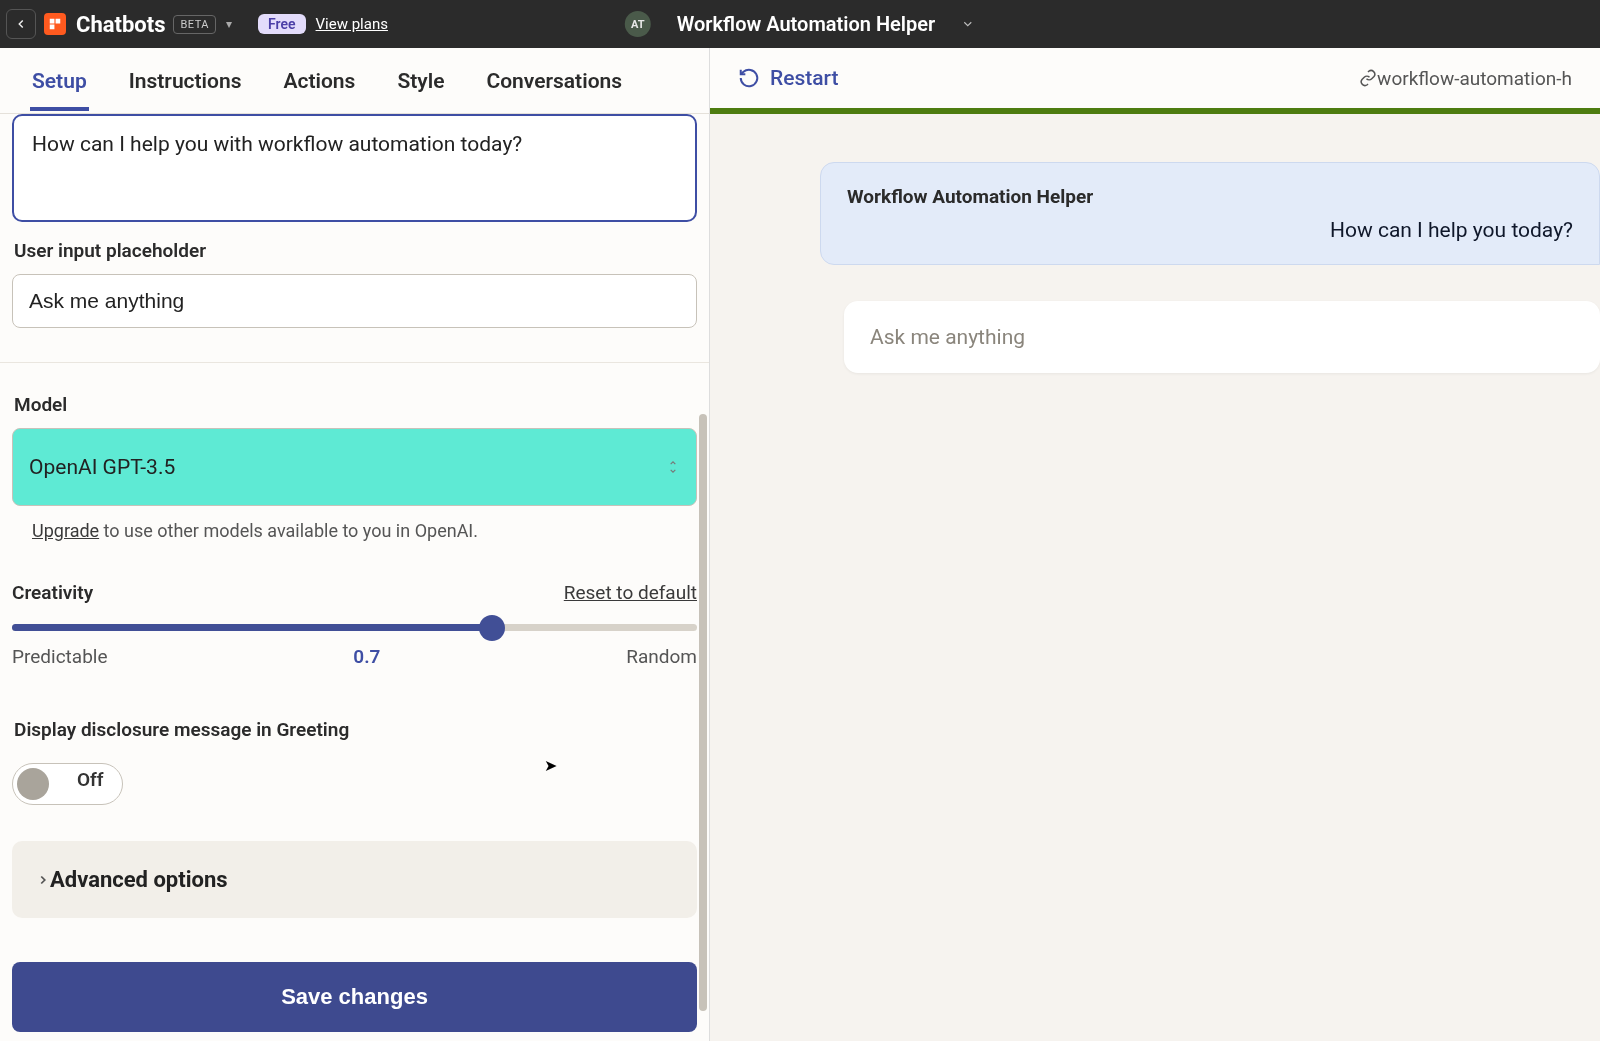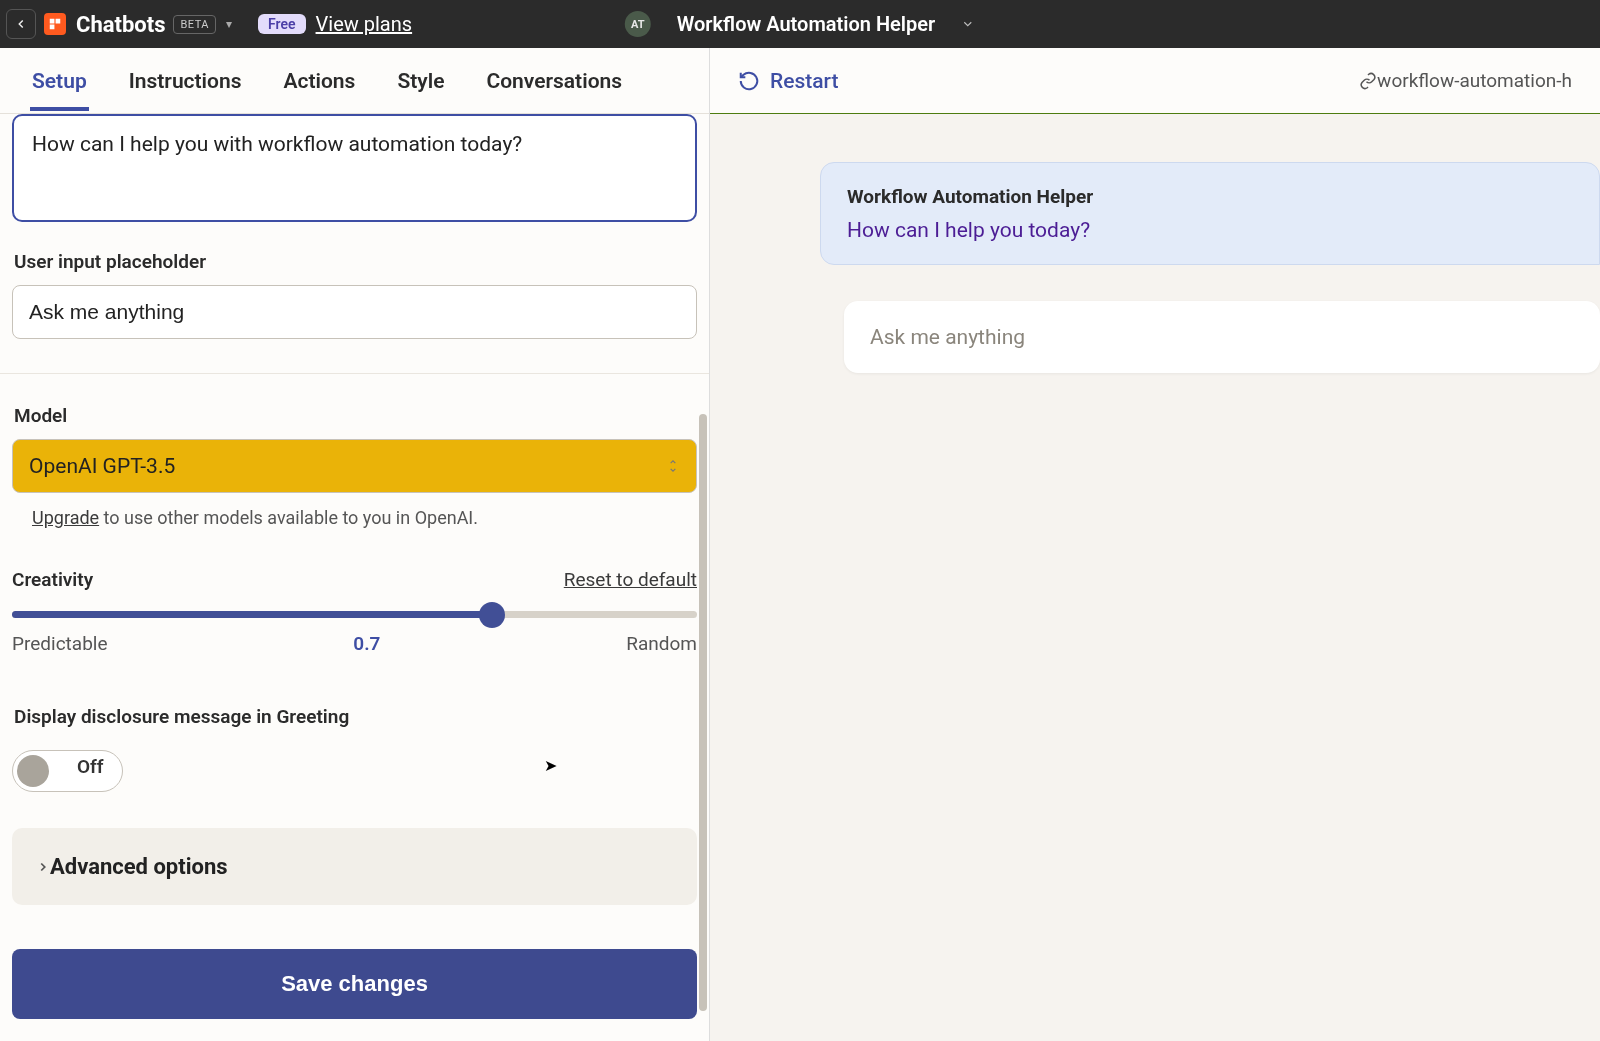--- a/index.html
+++ b/index.html
@@ -52,21 +52,21 @@
     color: #4b3fa7;
     font-size: 14px;
     font-weight: 600;
     padding: 2px 10px;
     border-radius: 6px;
     margin-left: 18px;
   }
   .view-plans {
     color: #fff;
     text-decoration: underline;
-    font-size: 20px;
+    font-size: 15px;
     margin-left: 2px;
     cursor: pointer;
   }
   .center-title {
     position: absolute;
     left: 50%;
     transform: translateX(-50%);
     display: flex;
     align-items: center;
     gap: 26px;
@@ -131,21 +131,21 @@
   .form-area {
     flex:1;
     overflow-y: auto;
     padding: 0 12px 20px 12px;
     position:relative;
   }
   .form-inner {
     padding: 0 0 0 0;
   }
   .greeting-box {
-    margin: 0 0 28px 0;
+    margin: 0 0 17px 0;
     border: 2px solid #3e4ea4;
     border-radius: 10px;
     padding: 16px 18px;
     font-size: 21px;
     color: #222;
     height: 108px;
     background:#fff;
   }
   .field-label {
     font-size: 19px;
@@ -163,24 +163,24 @@
     background:#fff;
   }
   .section-divider {
     border-top: 1px solid #eae6df;
     margin: 34px -12px 30px -12px;
   }
   .select-box {
     width: 100%;
     border: 1.5px solid #c7c2b9;
     border-radius: 8px;
-    padding: 14px 16px;
+    padding: 26px 16px;
     font-size: 21px;
     color: #222;
-    background:#eab308;
+    background:#5eead4;
     display:flex;
     justify-content:space-between;
     align-items:center;
     cursor:pointer;
   }
   .upgrade-line {
     margin-top: 14px;
     font-size: 18px;
     color: #555;
   }
@@ -302,21 +302,21 @@
     border-radius: 4px;
   }
 
   
   .right-top {
     height: 66px;
     display:flex;
     align-items:center;
     justify-content:space-between;
     padding: 0 28px;
-    border-bottom: 1px solid #4d7c0f;
+    border-bottom: 6px solid #4d7c0f;
     background:#fdfcfa;
   }
   .restart {
     display:flex;
     align-items:center;
     gap: 10px;
     color: #3e4ea4;
     font-size: 21px;
     font-weight: 500;
     cursor:pointer;
@@ -339,21 +339,22 @@
     width: 780px;
   }
   .bot-name {
     font-size: 19px;
     font-weight: 700;
     color: #2b2b2b;
     margin-bottom: 10px;
   }
   .bot-text {
     font-size: 21px;
-    color: #4c1d95;
+    color: #0f172a;
+    text-align: right;
   }
   .ask-box {
     margin-top: 36px;
     margin-left: 24px;
     background: #fff;
     border-radius: 14px;
     padding: 24px 26px;
     font-size: 21px;
     color: #8a857c;
     width: 756px;

